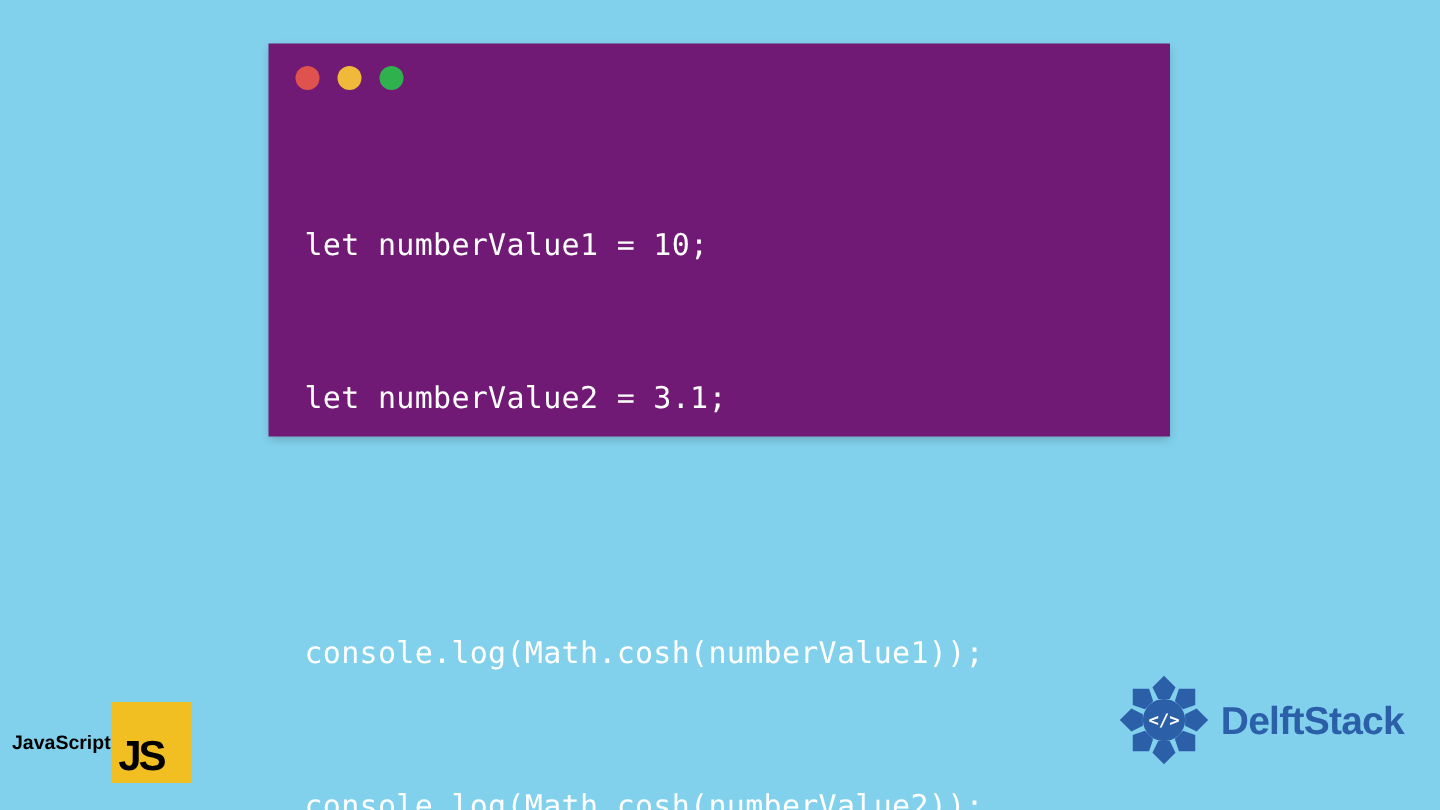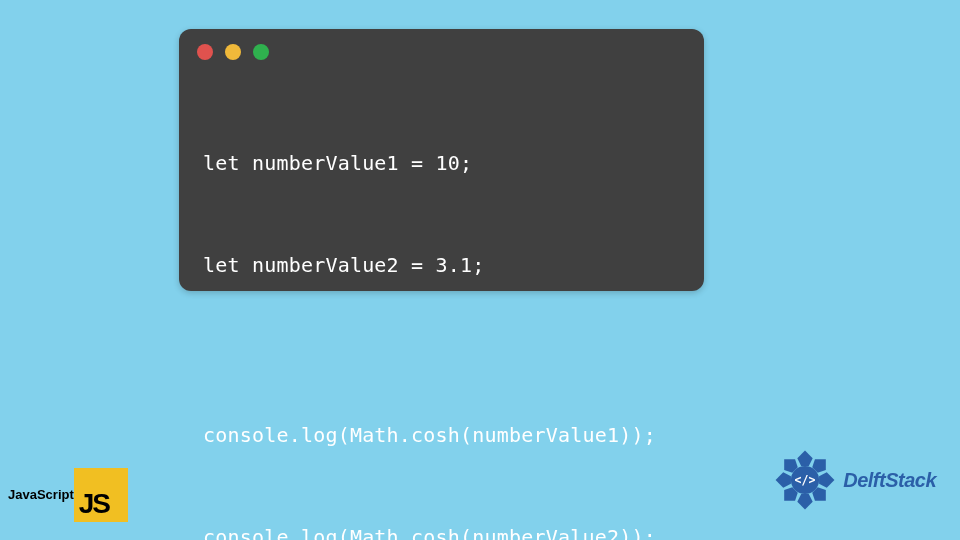--- a/index.html
+++ b/index.html
@@ -12,24 +12,24 @@
       height: 540px;
       background: #82d1ec;
       position: relative;
       font-family: Arial, Helvetica, sans-serif;
       overflow: hidden;
     }
     .code-window {
       position: absolute;
       left: 179px;
       top: 29px;
-      width: 525px;
+      width: 601px;
       height: 262px;
-      background: #404040;
-      border-radius: 12px;
+      background: #701a75;
+      border-radius: 0;
       box-shadow: 0 2px 6px rgba(0,0,0,0.2);
     }
     .traffic-lights {
       display: flex;
       gap: 12px;
       padding: 15px 18px 4px 18px;
     }
     .dot {
       width: 16px;
       height: 16px;
@@ -87,24 +87,23 @@
       display: flex;
       align-items: center;
       gap: 6px;
     }
     .delft-logo {
       width: 64px;
       height: 64px;
     }
     .delft-text {
       font-family: "Segoe UI", Arial, sans-serif;
-      font-size: 20px;
+      font-size: 26px;
       font-weight: 600;
       color: #2b5fa8;
-      font-style: italic;
       letter-spacing: -0.5px;
     }
   </style>
 </head>
 <body>
 
 <div class="code-window">
   <div class="traffic-lights">
     <div class="dot red"></div>
     <div class="dot yellow"></div>

